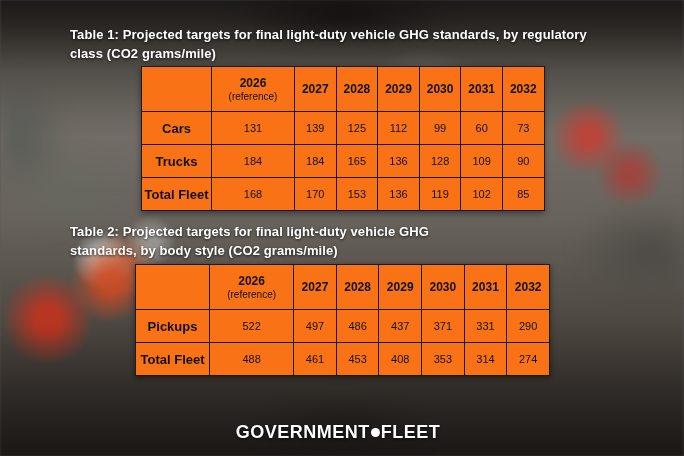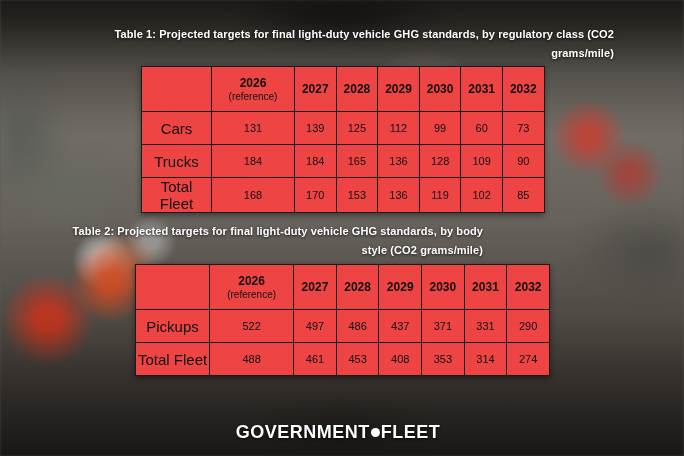--- a/index.html
+++ b/index.html
@@ -60,43 +60,43 @@
     inset: 0;
     background: linear-gradient(180deg, rgba(0,0,0,0.35) 0%, rgba(0,0,0,0.18) 25%, rgba(0,0,0,0.18) 70%, rgba(0,0,0,0.45) 100%);
   }
   #content {
     position: absolute;
     inset: 0;
   }
   .title {
     color: #ffffff;
     font-weight: bold;
-    font-size: 11px;
+    font-size: 13px;
     line-height: 19px;
-    text-align: right;
+    text-align: left;
     text-shadow: 0 1px 3px rgba(0,0,0,0.75);
     letter-spacing: 0.1px;
     padding: 0 70px;
     box-sizing: border-box;
   }
   #title-1 {
     position: absolute;
     top: 25px;
     left: 0;
     width: 684px;
   }
   #title-2 {
     position: absolute;
     top: 222px;
     left: 0;
     width: 553px;
   }
   table {
     border-collapse: collapse;
-    background: #ef4444;
+    background: #f97316;
     table-layout: fixed;
   }
   table td, table th {
     border: 1px solid #1a1a1a;
     text-align: center;
     vertical-align: middle;
     color: #111111;
     font-size: 11px;
     padding: 0;
   }
@@ -108,22 +108,22 @@
   thead th .ref {
     display: block;
     font-weight: normal;
     font-size: 10px;
     margin-top: 1px;
   }
   tbody td {
     height: 32px;
   }
   tbody td.rowhead {
-    font-size: 15px;
-    font-weight: normal;
+    font-size: 13px;
+    font-weight: bold;
   }
   #table-1-wrap {
     position: absolute;
     top: 66px;
     left: 141px;
     width: 403px;
     box-shadow: 0 2px 6px rgba(0,0,0,0.45);
   }
   #table-2-wrap {
     position: absolute;

